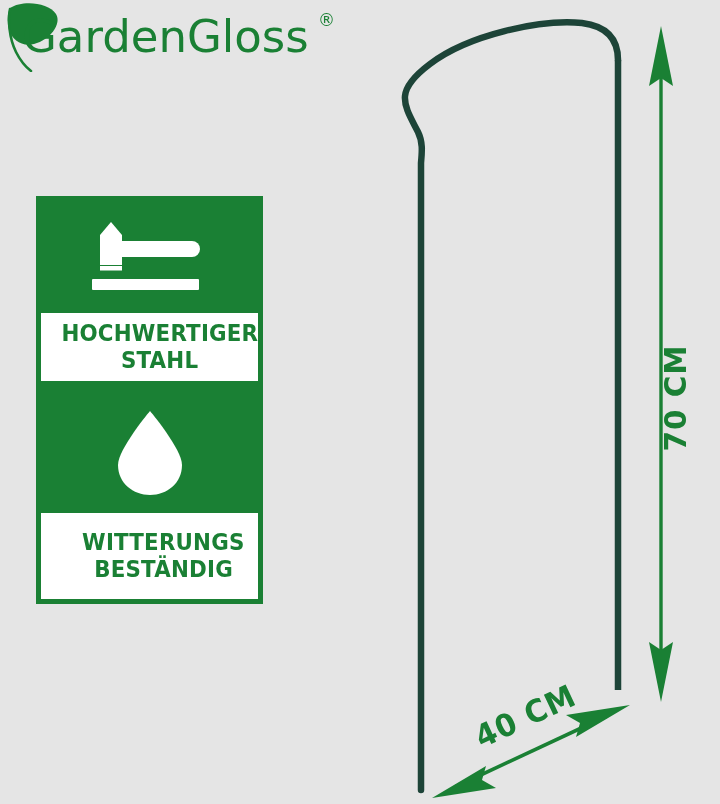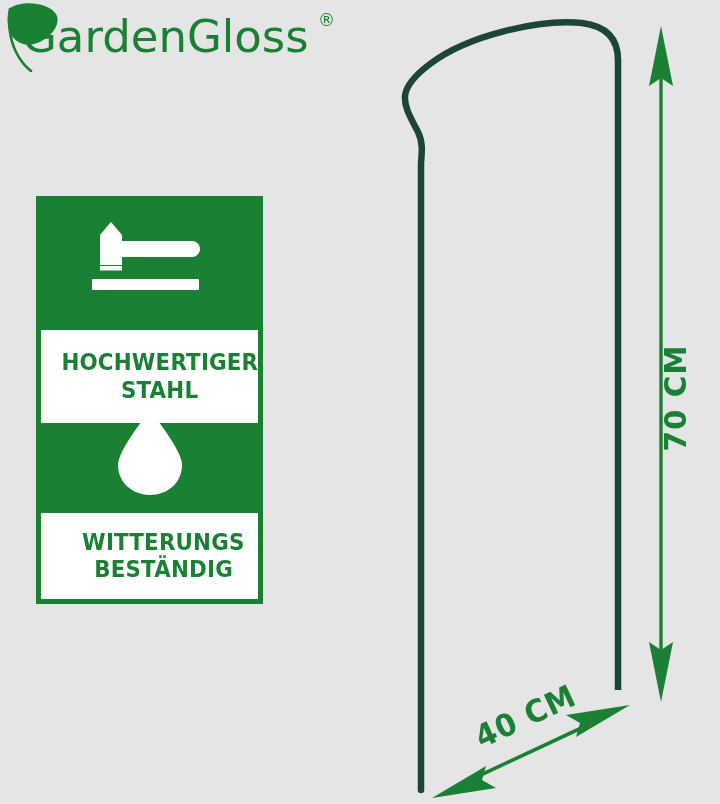--- a/index.html
+++ b/index.html
@@ -53,21 +53,21 @@
     position: absolute;
     left: 5px;
     width: 217px;
     background: #ffffff;
     display: flex;
     flex-direction: column;
     align-items: center;
     justify-content: center;
     box-sizing: border-box;
   }
-  #steel-label-band { top: 134px; height: 93px; padding-left: 20px; }
+  #steel-label-band { top: 117px; height: 68px; padding-left: 20px; }
   #weather-label-band { top: 317px; height: 86px; padding-left: 28px; }
 
   .band-line {
     color: #1a8034;
     font-family: "DejaVu Sans", sans-serif;
     font-weight: 700;
     font-size: 23px;
     letter-spacing: 0.2px;
     line-height: 1.18;
     text-align: center;

